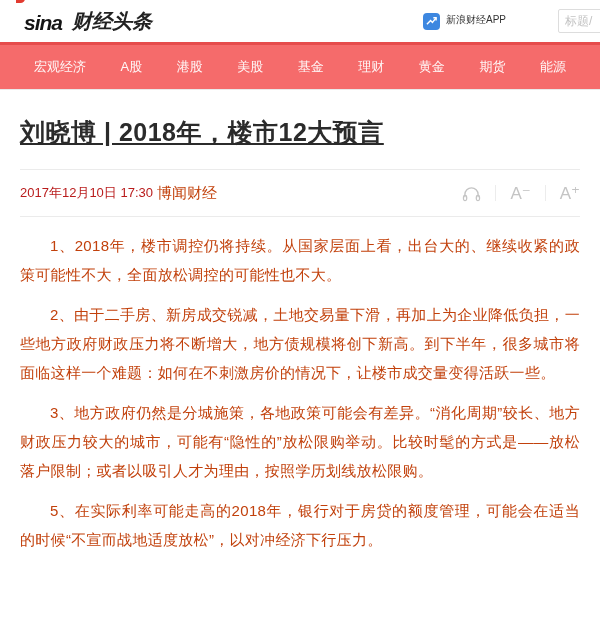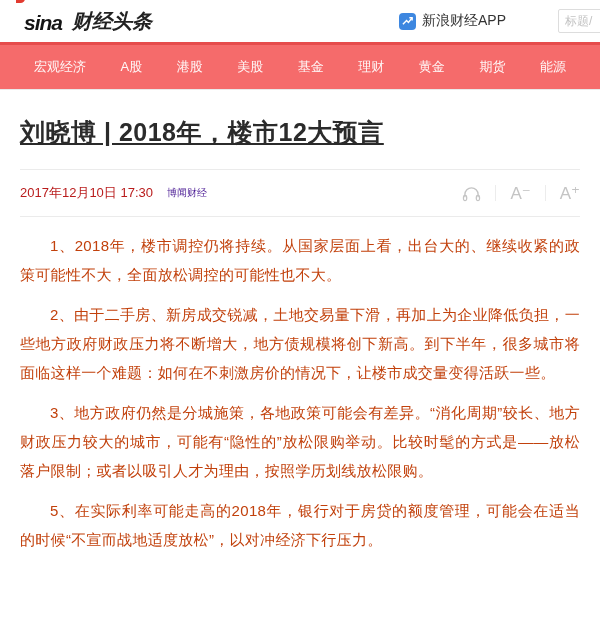--- a/index.html
+++ b/index.html
@@ -13,22 +13,22 @@
   .logo-sina { font-size: 21px; font-weight: 700; font-style: italic;
     letter-spacing: -1px; color: #141414; position: relative; }
   .logo-eye { position: absolute; left: 16px; top: -6px; width: 9px; height: 9px;
     background: #e23b30; border-radius: 50% 50% 50% 0; }
   .logo-eye::after { content: ""; position: absolute; left: 3px; top: 3px;
     width: 3px; height: 3px; background: #fff; border-radius: 50%; }
   .logo-channel { font-size: 20px; font-weight: 700; font-style: italic;
     color: #222; margin-left: 10px; }
 
   .header-right { margin-left: auto; display: flex; align-items: center; }
-  .app-link { display: flex; align-items: center; cursor: pointer;
-    font-size: 14px; color: #333; }
+  .app-link { display: flex; cursor: pointer;
+    font-size: 10px; color: #333; }
   .app-icon { width: 17px; height: 17px; border-radius: 4px; background: #3d87e0;
     margin-right: 6px; display: inline-flex; align-items: center; justify-content: center; }
   .search-box { width: 90px; height: 24px; border: 1px solid #ddd; border-radius: 2px;
     margin-left: 52px; margin-right: -48px; font-size: 12px; color: #bbb;
     padding: 0 6px; background: #fff; outline: none;
     font-family: "Liberation Sans", "DejaVu Sans", sans-serif; }
   .search-box::placeholder { color: #c3c3c3; }
 
   
   .main-nav { height: 48px; background: #f56b6b; border-top: 3px solid #e64c4c;
@@ -38,22 +38,22 @@
     cursor: pointer; white-space: nowrap; }
 
   
   .content { padding: 0 20px; }
   .article-title { font-size: 25px; font-weight: 700; color: #2b2b2b;
     padding: 26px 0 20px 0; letter-spacing: 0.5px; text-decoration: underline; }
   .divider { border: none; border-top: 1px solid #ebebeb; height: 0; }
 
   .meta-row { height: 46px; display: flex; align-items: center; }
   .meta-date { font-size: 13px; color: #b91c1c; }
-  .meta-source { font-size: 10px; color: #4c1d95; text-decoration: none;
-    margin-left: 14px; cursor: pointer; }
+  .meta-source { font-size: 15px; color: #c2410c; text-decoration: none;
+    margin-left: 4px; cursor: pointer; }
   .meta-tools { margin-left: auto; display: flex; align-items: center; color: #c4c4c4; }
   .tool-sep { width: 1px; height: 16px; background: #ececec; margin: 0 14px; }
   .listen-btn { cursor: pointer; display: inline-flex; align-items: center; }
   .font-btn { font-size: 17px; color: #c4c4c4; cursor: pointer;
     font-family: "Liberation Sans", "DejaVu Sans", sans-serif; }
 
   .article-body { padding-top: 14px; }
   .article-body p { font-size: 15px; color: #c2410c; line-height: 29px;
     text-indent: 2em; text-align: justify; margin-bottom: 11px;
     letter-spacing: 0.3px; }

